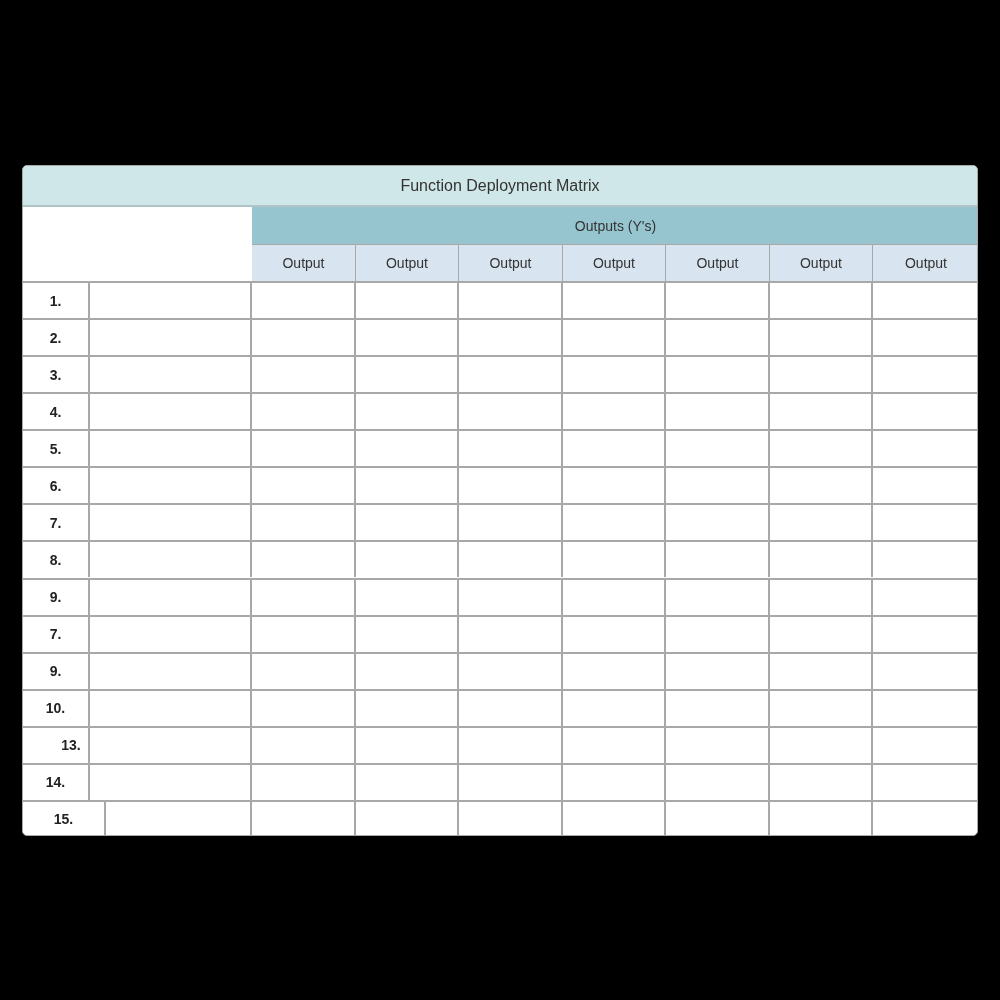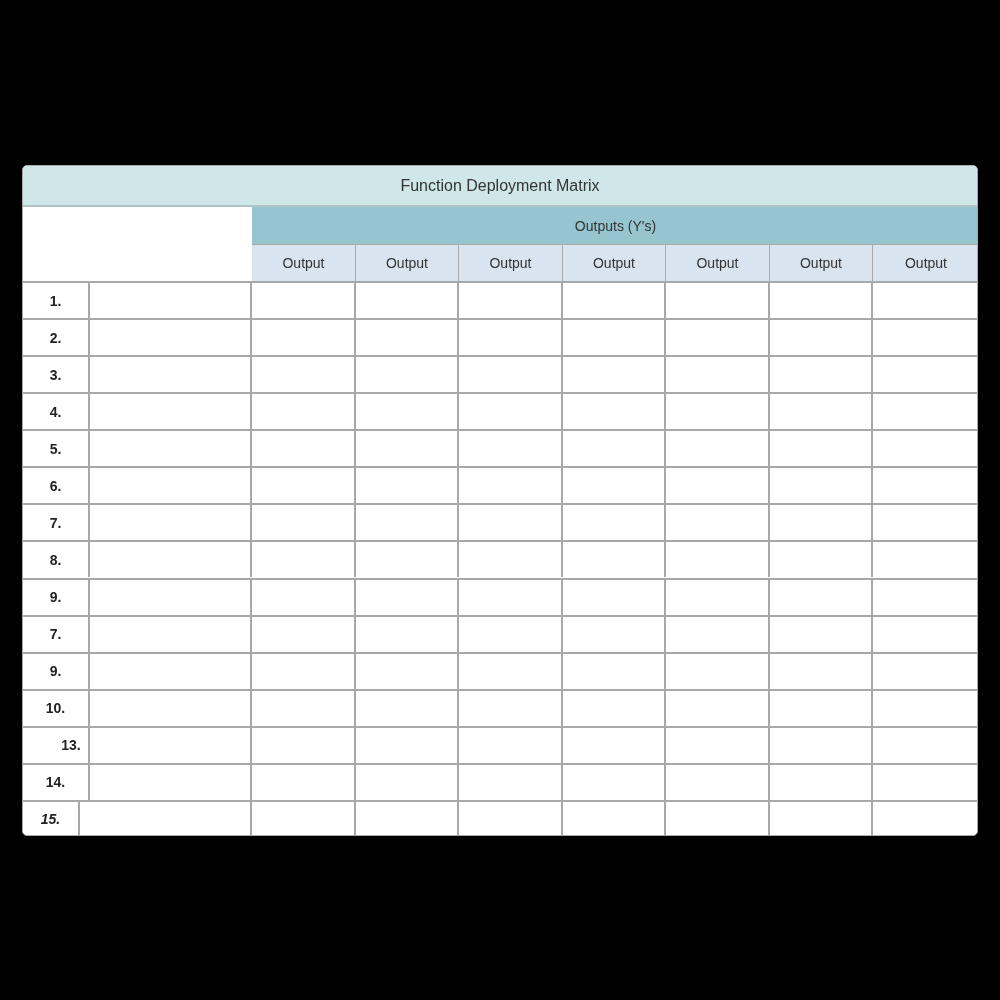--- a/index.html
+++ b/index.html
@@ -209,21 +209,21 @@
         <div class="cell" style="left: 67px; width: 162px;"></div>
         <div class="cell" style="left: 229px; width: 104px;"></div>
         <div class="cell" style="left: 333px; width: 103px;"></div>
         <div class="cell" style="left: 436px; width: 104px;"></div>
         <div class="cell" style="left: 540px; width: 103px;"></div>
         <div class="cell" style="left: 643px; width: 104px;"></div>
         <div class="cell" style="left: 747px; width: 103px;"></div>
         <div class="cell last" style="left: 850px; width: 106px;"></div>
       </div>
       <div class="row" style="top: 633.98px;">
-        <div class="cell num" style="left: 0px; width: 57px; font-style: italic;">15.</div>
+        <div class="cell num" style="left: 0px; width: 83px;">15.</div>
         <div class="cell" style="left: 67px; width: 162px;"></div>
         <div class="cell" style="left: 229px; width: 104px;"></div>
         <div class="cell" style="left: 333px; width: 103px;"></div>
         <div class="cell" style="left: 436px; width: 104px;"></div>
         <div class="cell" style="left: 540px; width: 103px;"></div>
         <div class="cell" style="left: 643px; width: 104px;"></div>
         <div class="cell" style="left: 747px; width: 103px;"></div>
         <div class="cell last" style="left: 850px; width: 106px;"></div>
       </div>
     </div>

